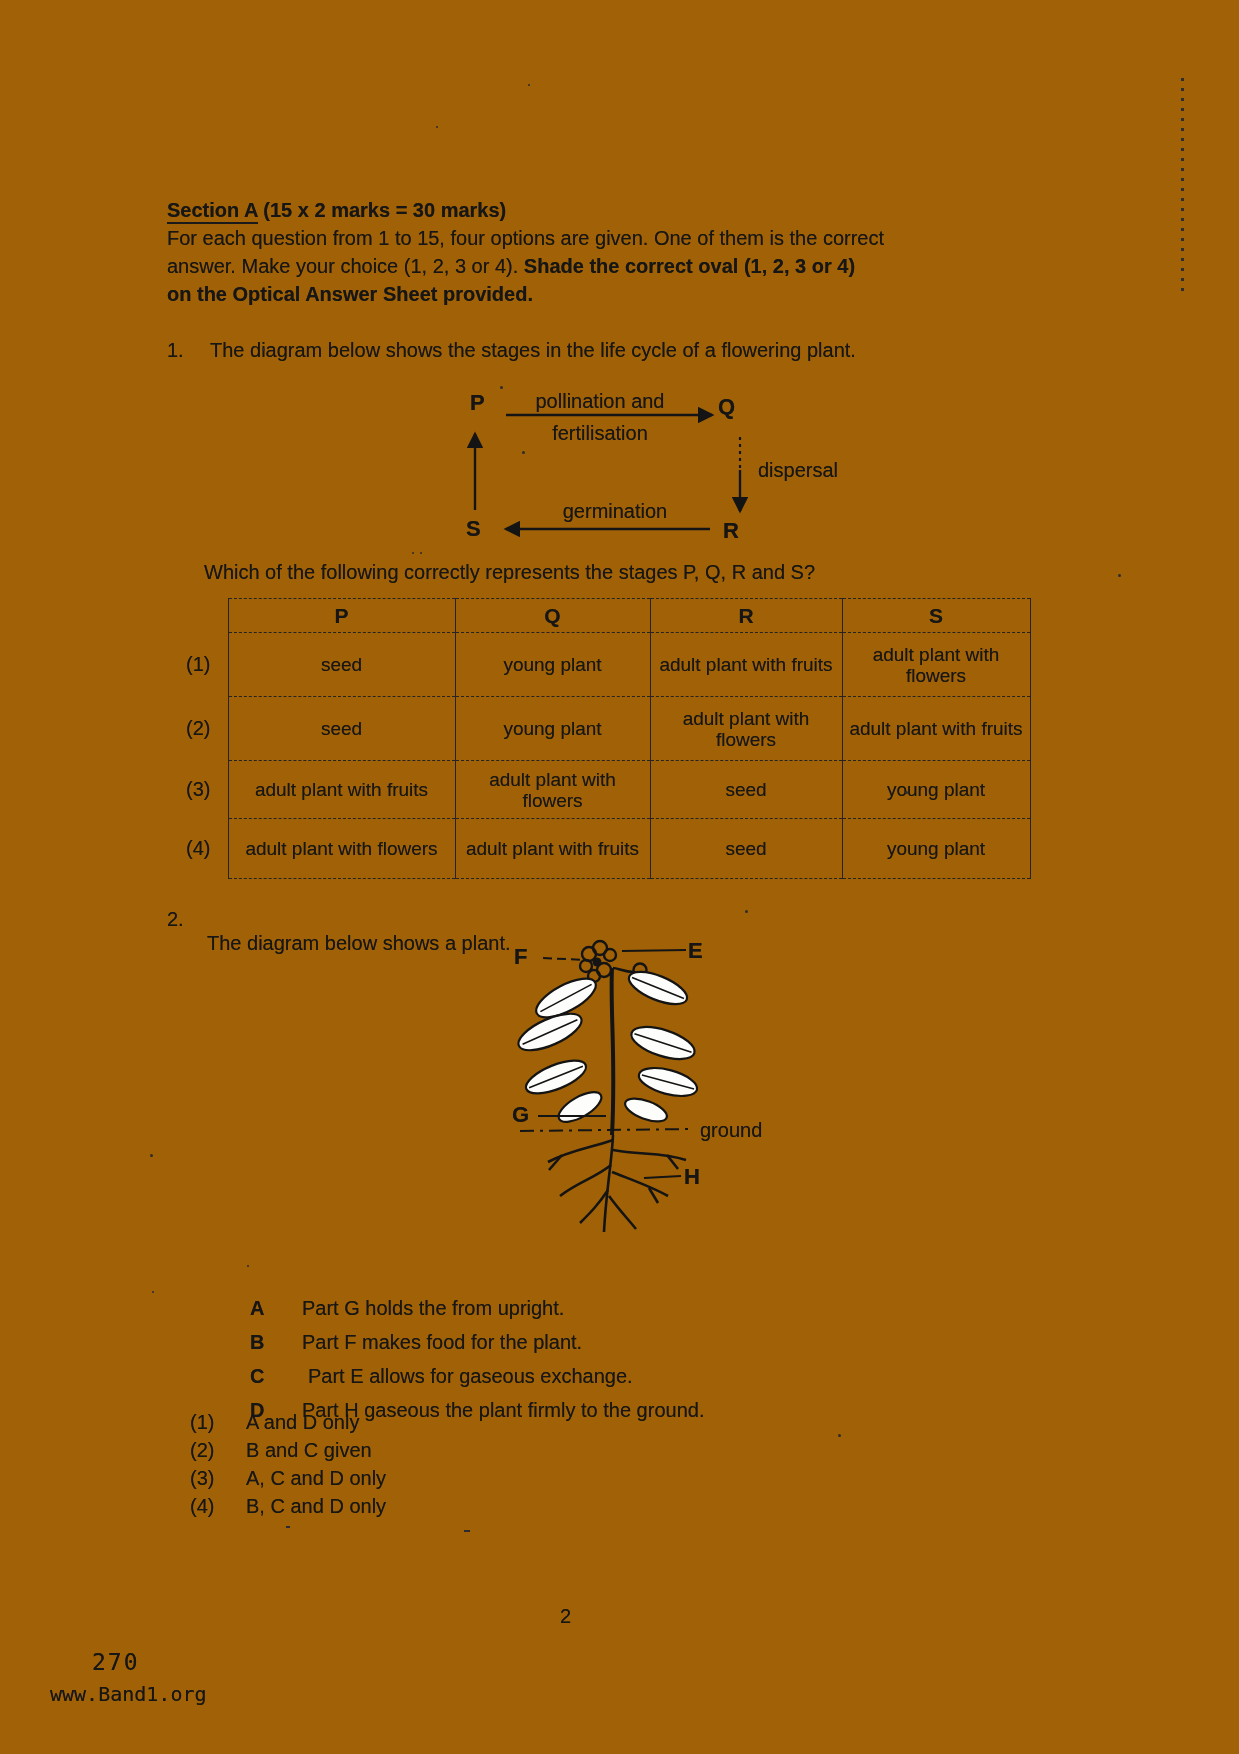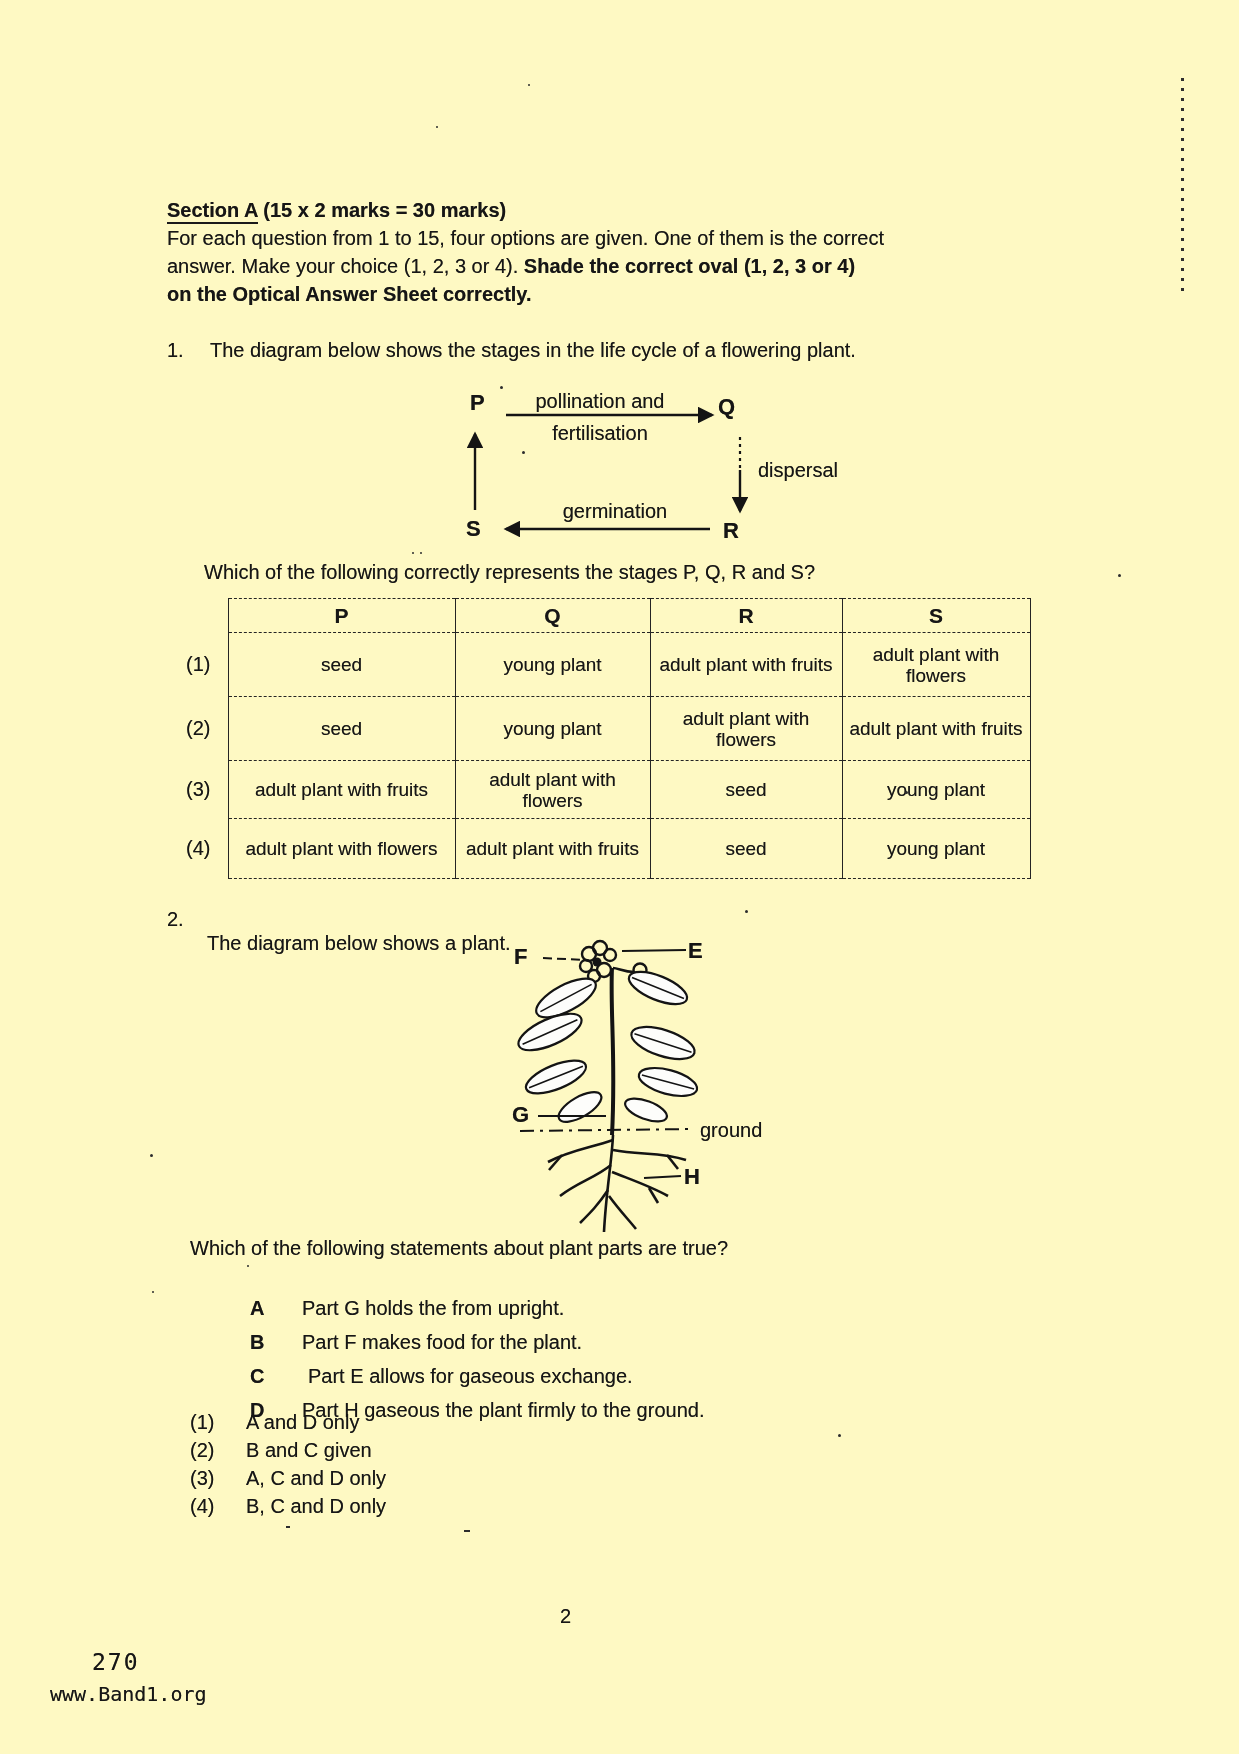--- a/index.html
+++ b/index.html
@@ -1,20 +1,20 @@
 <!DOCTYPE html>
 <html><head>
 <meta charset="utf-8">
 <style>
   html,body{margin:0;padding:0;background:#e8e8e8;}
   #page{
     position:relative;
     width:1239px;height:1754px;
     margin:0 auto;
-    background:#fef9c3;
+    background:#a16207;
     overflow:hidden;
     font-family:"Liberation Sans", sans-serif;
     color:#151515;
   }
   .txt{
     position:absolute;
     font-size:20px;
     line-height:28px;
     color:#161616;
     text-shadow:0 0 0.6px rgba(10,10,10,0.55);
@@ -67,21 +67,21 @@
 <div id="page">
 
   <div class="txt b" style="left:167px;top:196px;">
     <span class="u">Section A</span><span> (15 x 2 marks = 30 marks)</span>
   </div>
 
   <div class="txt" style="left:167px;top:224px;">For each question from 1 to 15, four options are given. One of them is the correct</div>
   <div class="txt" style="left:167px;top:252px;">
     <span>answer. Make your choice (1, 2, 3 or 4). </span><span class="b">Shade the correct oval (1, 2, 3 or 4)</span>
   </div>
-  <div class="txt b" style="left:167px;top:280px;">on the Optical Answer Sheet correctly.</div>
+  <div class="txt b" style="left:167px;top:280px;">on the Optical Answer Sheet provided.</div>
 
   <div class="txt" style="left:167px;top:336px;">1.</div>
   <div class="txt" style="left:210px;top:336px;">The diagram below shows the stages in the life cycle of a flowering plant.</div>
 
   <svg style="left:430px;top:380px;" width="430" height="175" viewBox="430 380 430 175">
     <defs>
       <marker id="ah" viewBox="0 0 10 10" refX="8.5" refY="5" markerWidth="7" markerHeight="7" orient="auto-start-reverse">
         <path d="M0,0 L10,5 L0,10 z" fill="#141414"></path>
       </marker>
     </defs>
@@ -221,21 +221,20 @@
       <line x1="520" y1="1131" x2="694" y2="1129" stroke-dasharray="14 6 3 6"></line>
       <line x1="644" y1="1178" x2="681" y2="1176"></line>
     </g>
   </svg>
   <div class="node" style="left:514px;top:944px;">F</div>
   <div class="node" style="left:688px;top:938px;">E</div>
   <div class="node" style="left:512px;top:1102px;">G</div>
   <div class="txt" style="left:700px;top:1116px;">ground</div>
   <div class="node" style="left:684px;top:1164px;">H</div>
 
-  <div class="txt" style="left:190px;top:1234px;">Which of the following statements about plant parts are true?</div>
 
   <div class="txt b" style="left:250px;top:1294px;">A</div>
   <div class="txt" style="left:302px;top:1294px;">Part G holds the from upright.</div>
   <div class="txt b" style="left:250px;top:1328px;">B</div>
   <div class="txt" style="left:302px;top:1328px;">Part F makes food for the plant.</div>
   <div class="txt b" style="left:250px;top:1362px;">C</div>
   <div class="txt" style="left:308px;top:1362px;">Part E allows for gaseous exchange.</div>
   <div class="txt b" style="left:250px;top:1396px;">D</div>
   <div class="txt" style="left:302px;top:1396px;">Part H gaseous the plant firmly to the ground.</div>
 

